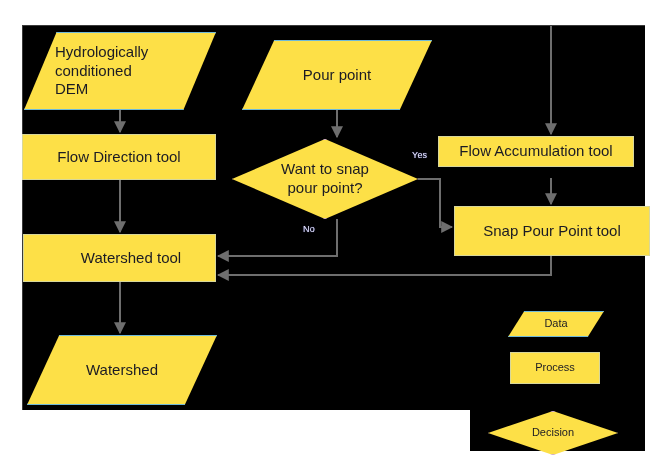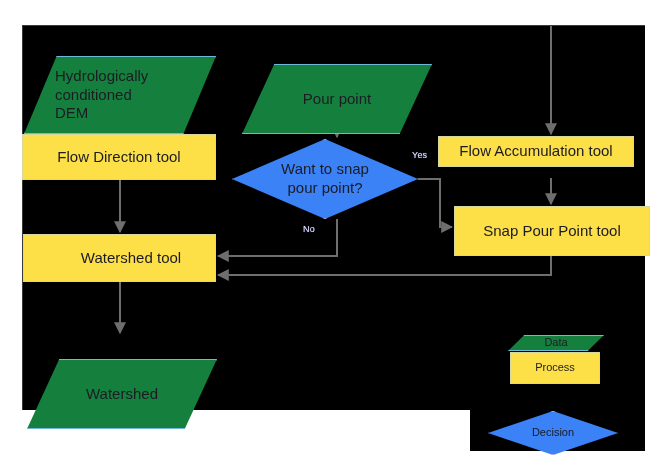--- a/index.html
+++ b/index.html
@@ -32,31 +32,30 @@
 
   
   .node{
     display:flex;align-items:center;justify-content:center;
     text-align:center;
     color:#1b1b24;
     box-sizing:border-box;
     line-height:1.25;
   }
   .data-shape{
-    background:#15803d;
+    background:#fde047;
     border:1px solid #6fb9d8;
     clip-path:polygon(17% 0%,100% 0%,83% 100%,0% 100%);
-    margin-top:24px;
   }
   .process-shape{
     background:#fde047;
     border:1px solid #d8d79a;
   }
   .decision-shape{
-    background:#3b82f6;
+    background:#fde047;
     border:1px solid #cba5e2;
     clip-path:polygon(50% 0%,100% 50%,50% 100%,0% 50%);
   }
 
   
   #node-dem{left:24px;top:32px;width:192px;height:78px;font-size:15px;
             flex-direction:column;padding-left:18px;}
   #node-dem .ln{display:block;width:100%;text-align:left;padding-left:24px;}
 
   #node-pour-point{left:242px;top:40px;width:190px;height:70px;font-size:15px;}
@@ -77,21 +76,21 @@
   
   .branch-label{
     font-size:9px;color:#e8e8f4;
     letter-spacing:.2px;
     text-shadow:0 0 1px #5a5acd;
   }
   #label-yes{left:412px;top:150px;text-align:center;}
   #label-no{left:303px;top:224px;}
 
   
-  #legend-data{left:508px;top:311px;width:96px;height:16px;font-size:11px;}
+  #legend-data{left:508px;top:311px;width:96px;height:26px;font-size:11px;}
   #legend-process{left:510px;top:352px;width:90px;height:32px;font-size:11px;}
   #legend-decision{left:488px;top:411px;width:130px;height:44px;font-size:11px;}
 </style>
 </head>
 <body>
 
 <div id="stage">
 
   <div id="main-panel" class="panel"></div>
   <div id="legend-panel" class="panel"></div>

